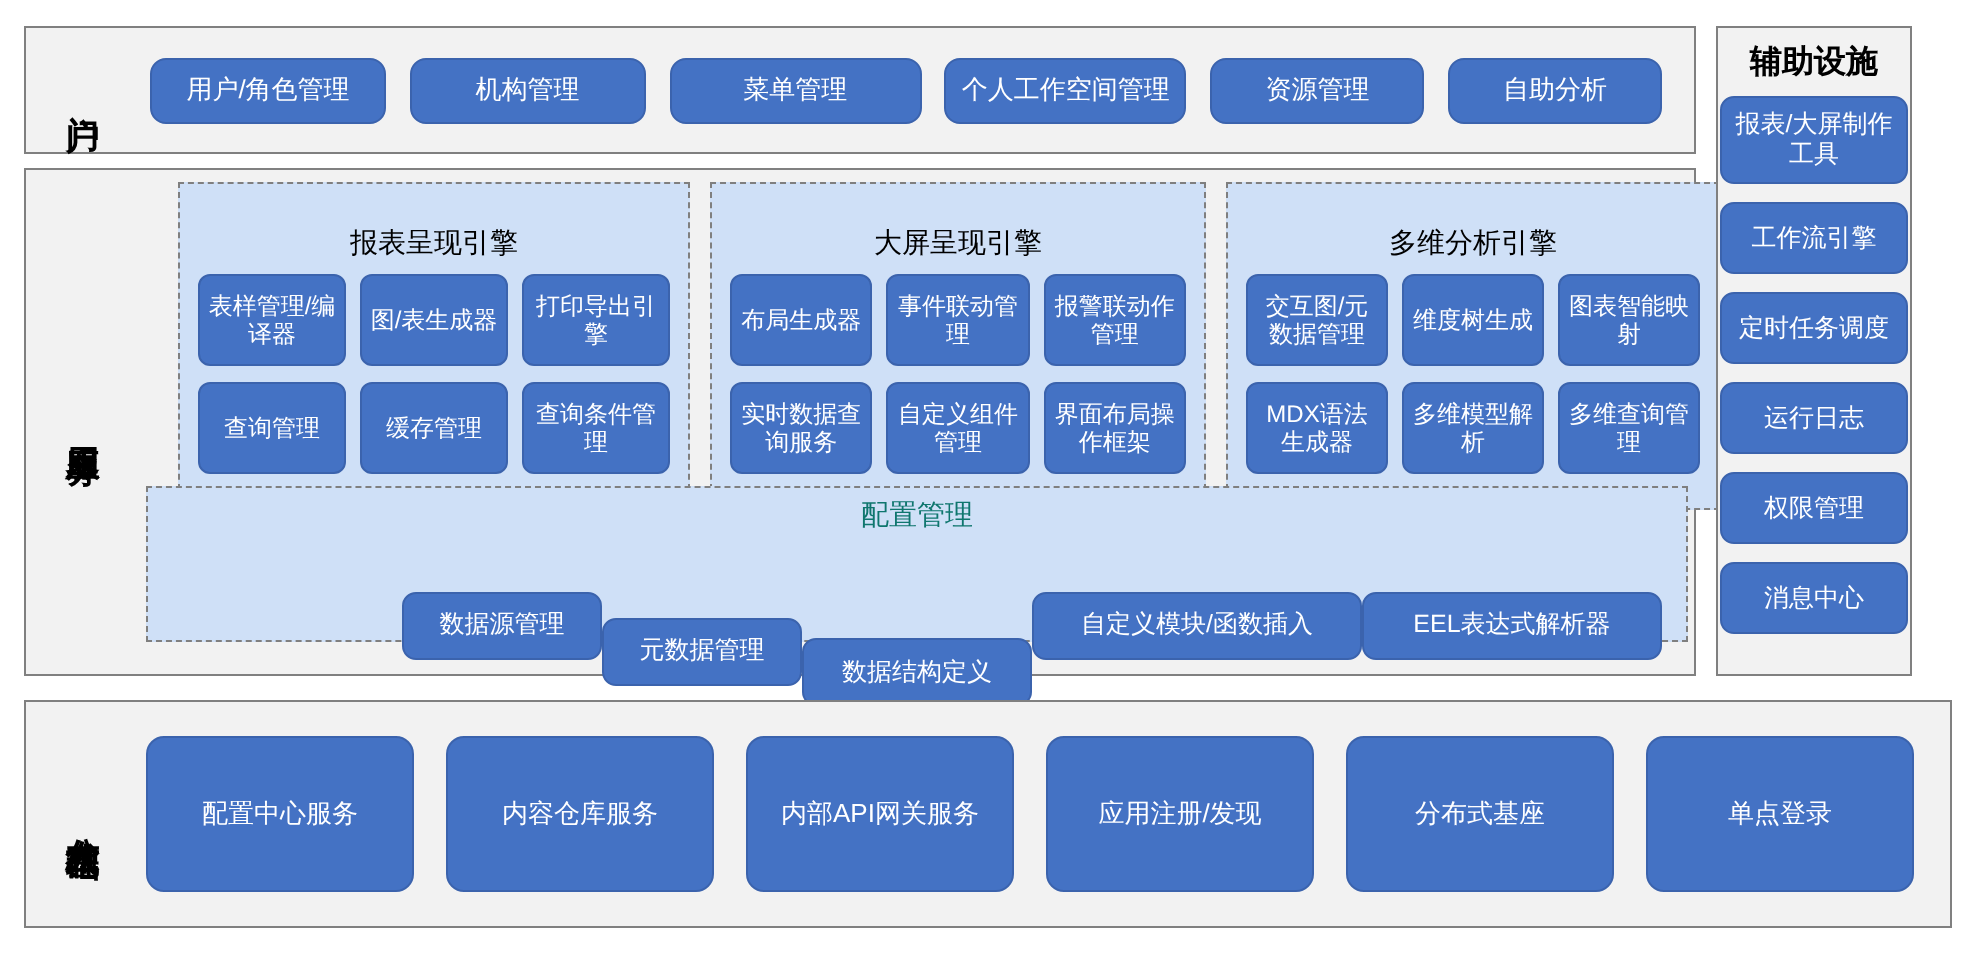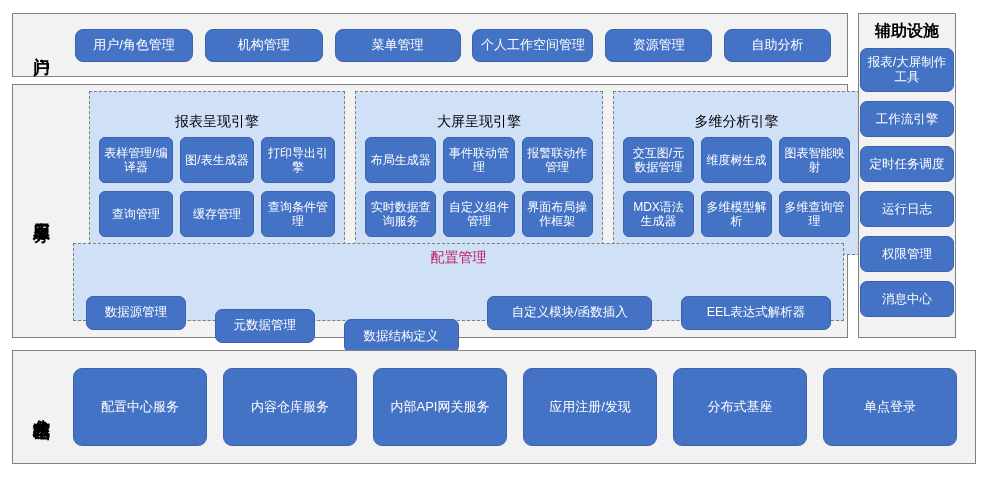--- a/index.html
+++ b/index.html
@@ -154,27 +154,27 @@
     top: 152px;
     width: 771px;
     height: 78px;
     background: #cfe0f7;
     border: 1px dashed #7f7f7f;
     box-sizing: border-box;
   }
   #config-title {
     text-align: center;
     font-size: 14px;
-    color: #be185d;
+    color: #0f766e;
     padding: 5px 0 5px 0;
   }
   #config-row {
     display: flex;
     align-items: center;
-    justify-content: space-between;
+    justify-content: flex-end;
     padding: 0 12px;
   }
   #config-row .btn {
     height: 34px;
     font-size: 12.5px;
     border-radius: 7px;
   }
   .cw-0 { width: 100px; }
   .cw-1 { width: 100px; margin-top: 26px; }
   .cw-2 { width: 115px; margin-top: 47px; }

